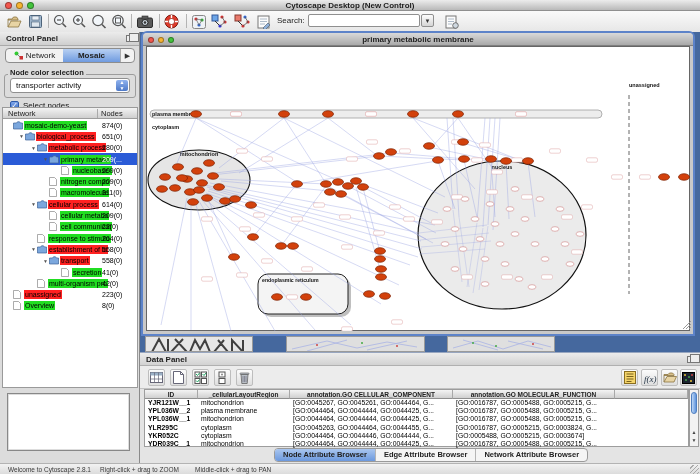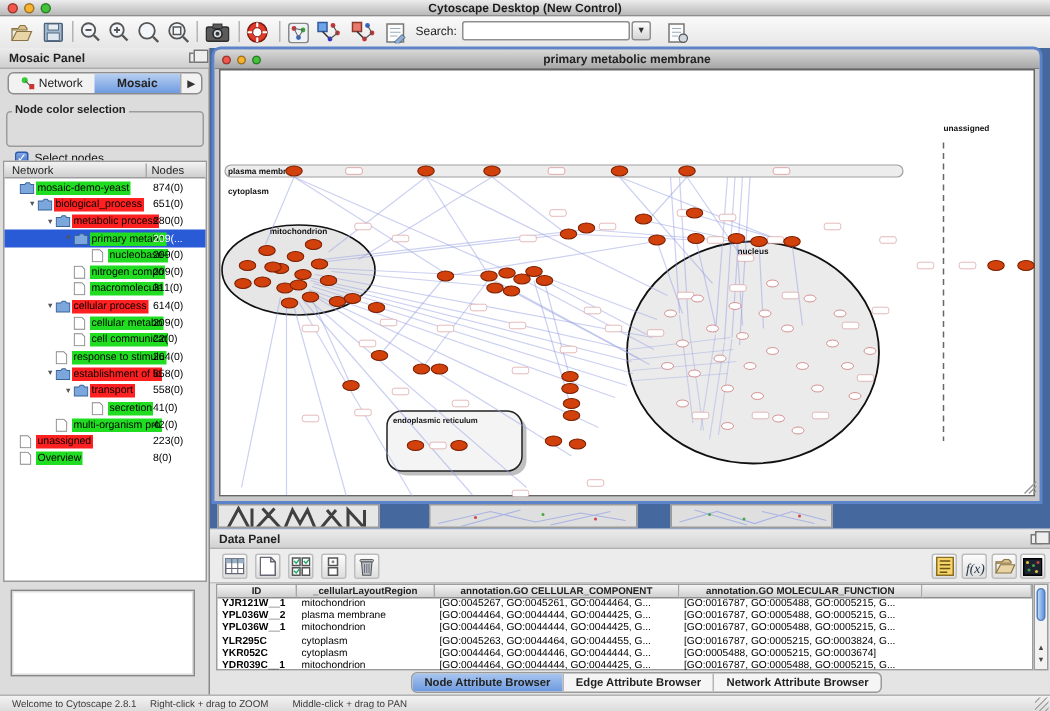--- a/index.html
+++ b/index.html
@@ -225,39 +225,43 @@
     <svg width="14" height="14">
         <rect x="1" y="1" width="10" height="12" fill="#fcfcfc" stroke="#777"></rect>
         <path d="M3,4 h6 M3,6.5 h6 M3,9 h4" stroke="#9ab" stroke-width="0.8"></path>
         <circle cx="10.5" cy="10.5" r="2.8" fill="#cfd8e0" stroke="#555" stroke-width="0.8"></circle>
       </svg>
     </span>
 </div>
 
 <div class="abs" id="control-panel">
   <div id="cp-header">
-    <div class="panel-title">Mosaic Panel</div>
+    <div class="panel-title">Control Panel</div>
     <span class="float-ico"></span>
   </div>
   <div id="cp-tabs">
     <div class="cp-tab">
       <svg width="9" height="9">
           <circle cx="2.5" cy="2.5" r="2" fill="#3c3"></circle>
           <rect x="5.5" y="5" width="3.5" height="3.5" fill="#c33"></rect>
           <line x1="3" y1="3" x2="6" y2="6" stroke="#666" stroke-width="0.8"></line>
         </svg>
       <span>Network</span>
     </div>
     <div class="cp-tab active">
       <span>Mosaic</span>
     </div>
     <div class="cp-tab-arrow">▶</div>
   </div>
   <div id="ncs-box"></div>
   <div id="ncs-label">Node color selection</div>
+  <div id="ncs-combo">
+    <span>transporter activity</span>
+    <span id="ncs-stepper">▲<br>▼</span>
+  </div>
   <div id="select-nodes">
     <span id="sn-check">✓</span>
     <span id="sn-label">Select nodes</span>
   </div>
   <div id="tree-wrap">
     <div id="tree-header">
       <span class="c1">Network</span>
       <span class="c2">Nodes</span>
     </div>
     <div id="tree-body">

